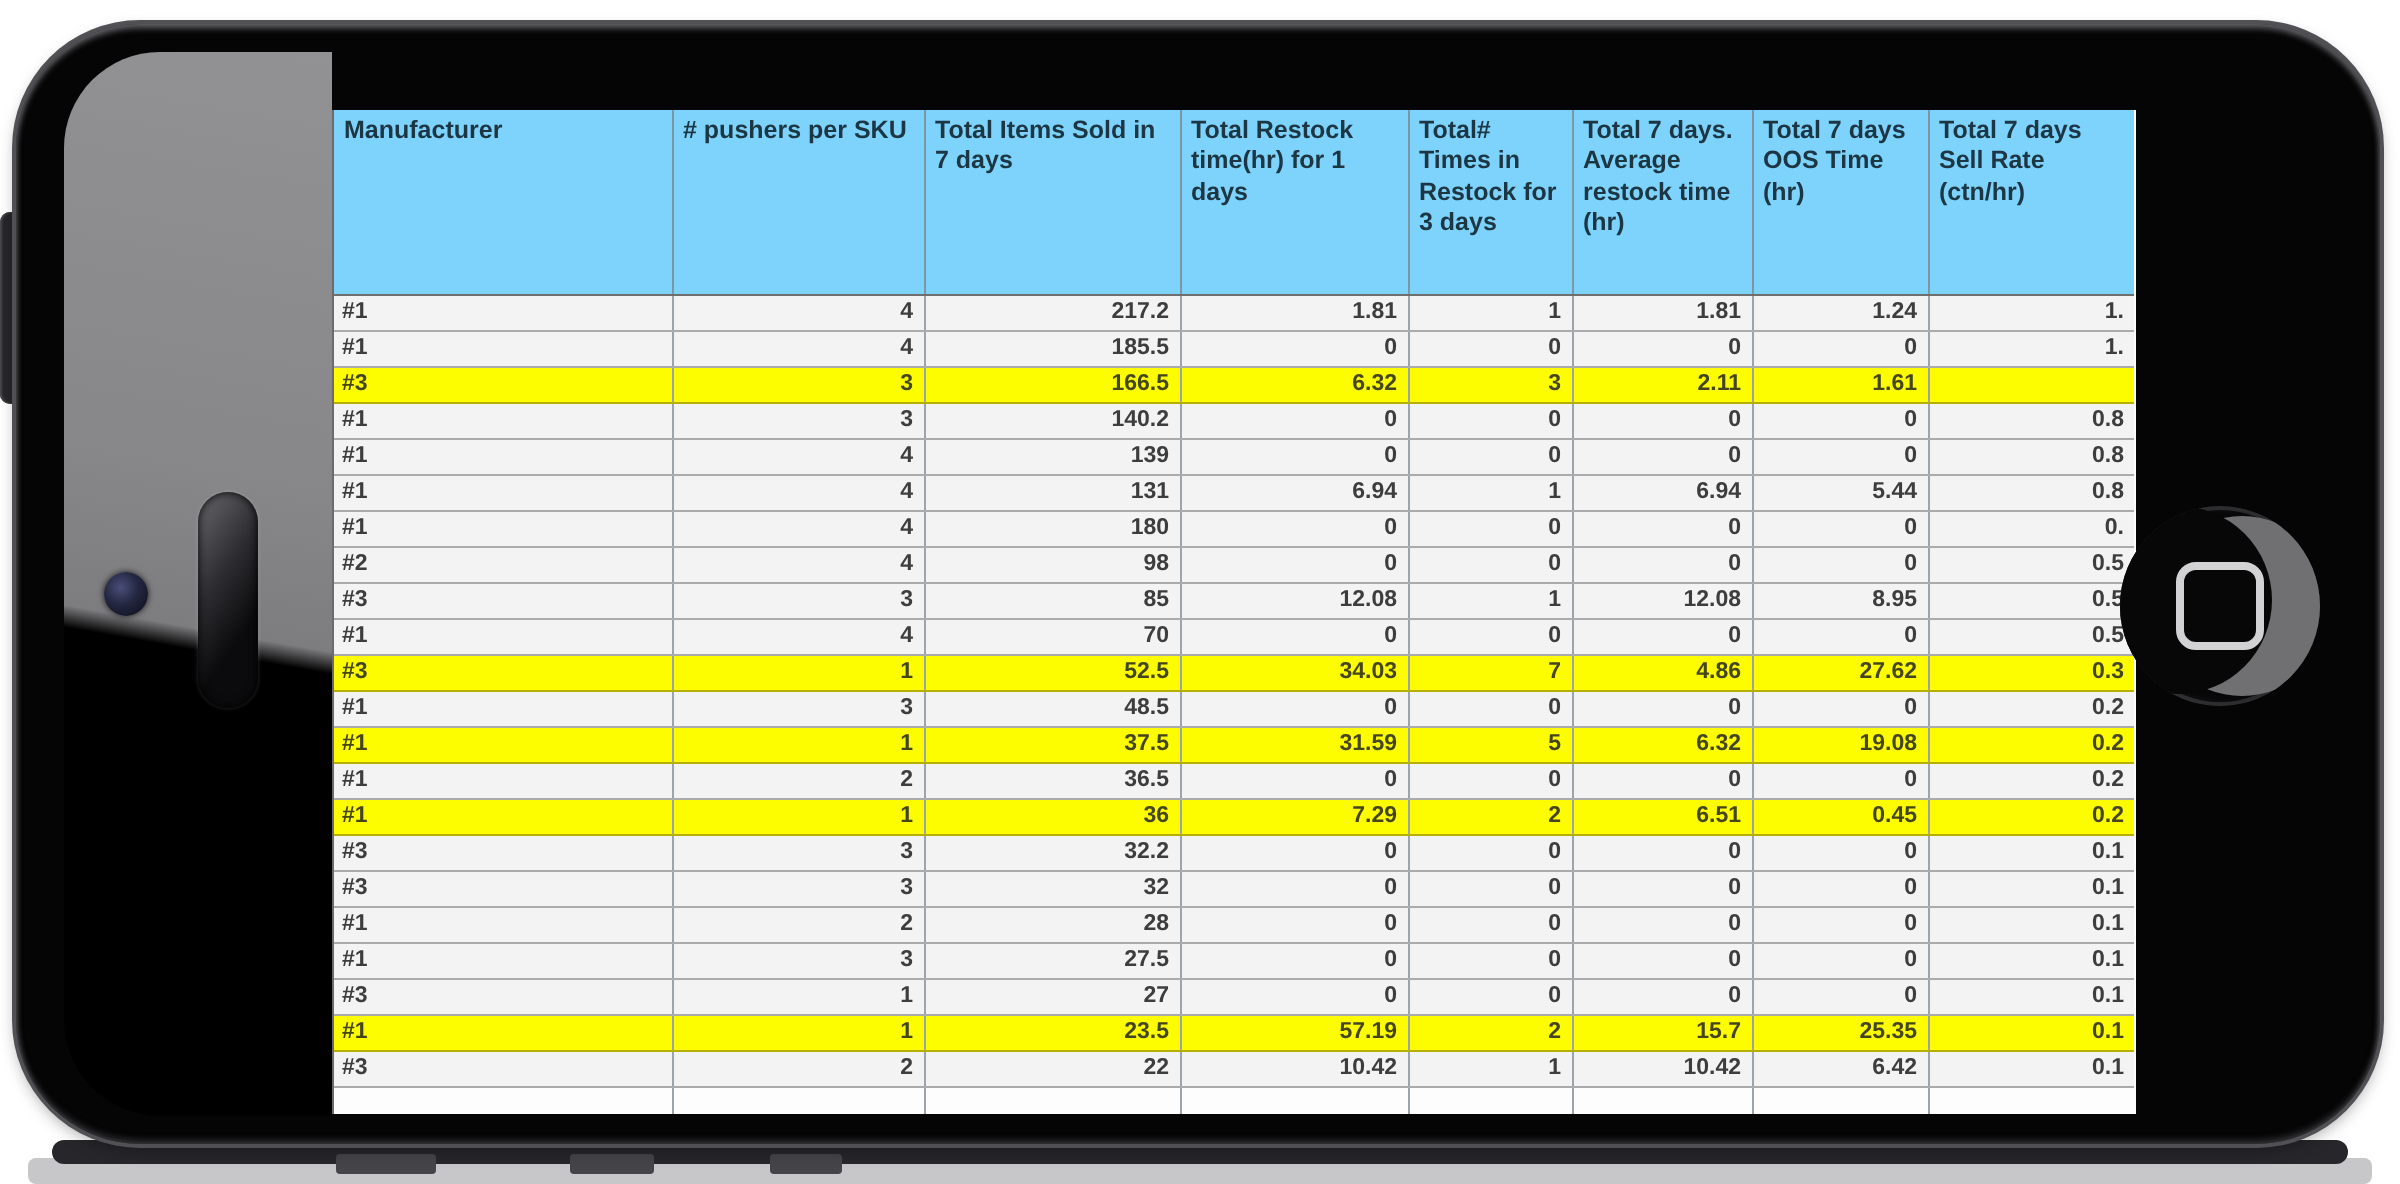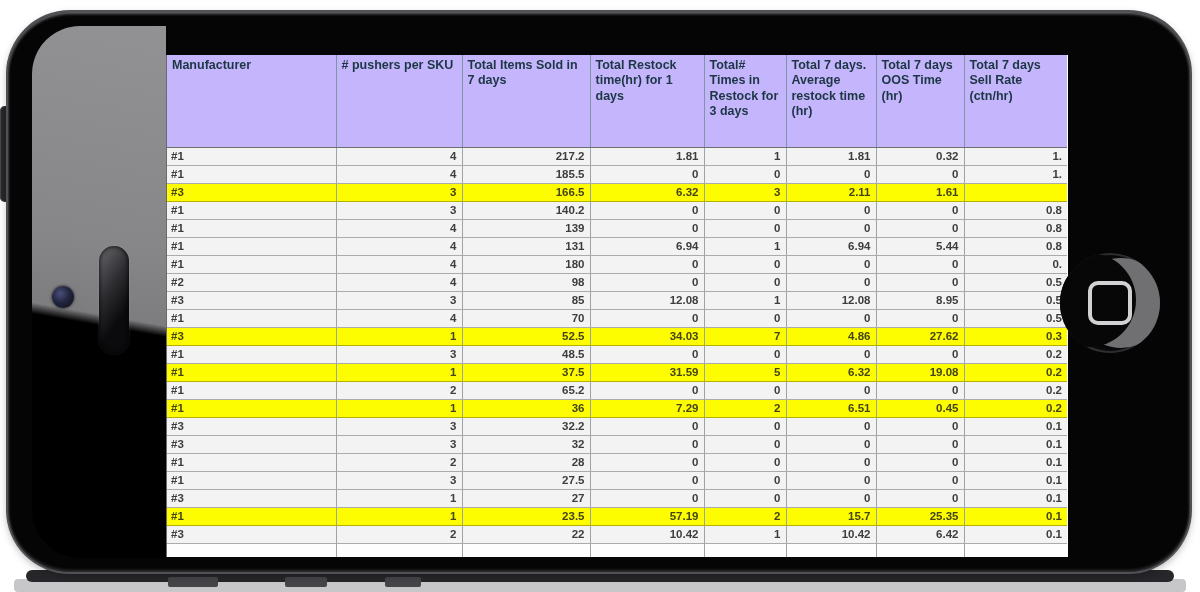--- a/index.html
+++ b/index.html
@@ -50,21 +50,21 @@
   .home .carve{position:absolute;left:-18px;top:0px;width:94px;height:94px;border-radius:50%;
                background:#070708;}
   .home .square{position:absolute;left:28px;top:28px;width:36px;height:36px;border-radius:10px;
                 border:4px solid rgba(228,228,230,0.92);background:transparent;}
 
   
   .screen{position:absolute;left:158px;top:43px;width:901px;height:502px;
           background:#fdfdfd;overflow:hidden;border-left:1px solid #6b6b6b;}
   table{border-collapse:collapse;table-layout:fixed;width:900px;
         font-family:"Liberation Sans",sans-serif;}
-  th{background:#c4b5fd;color:#1d3644;font-size:12.5px;font-weight:bold;text-align:left;
+  th{background:#7dd3fc;color:#1d3644;font-size:12.5px;font-weight:bold;text-align:left;
      vertical-align:top;padding:3px 4px 0 5px;height:89px;line-height:1.22;
      border-left:1px solid #7d96a3;border-bottom:1px solid #6f6f6f;
      overflow:hidden;}
   th:first-child{border-left:none;}
   td{background:#f3f3f3;font-size:11.5px;font-weight:bold;color:#3d3d3d;
      padding:2px 5px 2px 4px;height:13px;line-height:13px;text-align:right;
      border-left:1px solid #9aa4ab;border-bottom:1px solid #ababab;
      white-space:nowrap;overflow:hidden;}
   td:first-child{text-align:left;border-left:none;}
   tr.hl td{background:#fdfd00;color:#45451a;border-bottom-color:#b8b000;}
@@ -113,21 +113,21 @@
           </tr>
         </thead>
         <tbody id="rows">
             <tr class="">
               <td>#1</td>
               <td>4</td>
               <td>217.2</td>
               <td>1.81</td>
               <td>1</td>
               <td>1.81</td>
-              <td>0.32</td>
+              <td>1.24</td>
               <td>1.</td>
             </tr>
             <tr class="">
               <td>#1</td>
               <td>4</td>
               <td>185.5</td>
               <td>0</td>
               <td>0</td>
               <td>0</td>
               <td>0</td>
@@ -239,21 +239,21 @@
               <td>37.5</td>
               <td>31.59</td>
               <td>5</td>
               <td>6.32</td>
               <td>19.08</td>
               <td>0.2</td>
             </tr>
             <tr class="">
               <td>#1</td>
               <td>2</td>
-              <td>65.2</td>
+              <td>36.5</td>
               <td>0</td>
               <td>0</td>
               <td>0</td>
               <td>0</td>
               <td>0.2</td>
             </tr>
             <tr class="hl">
               <td>#1</td>
               <td>1</td>
               <td>36</td>

